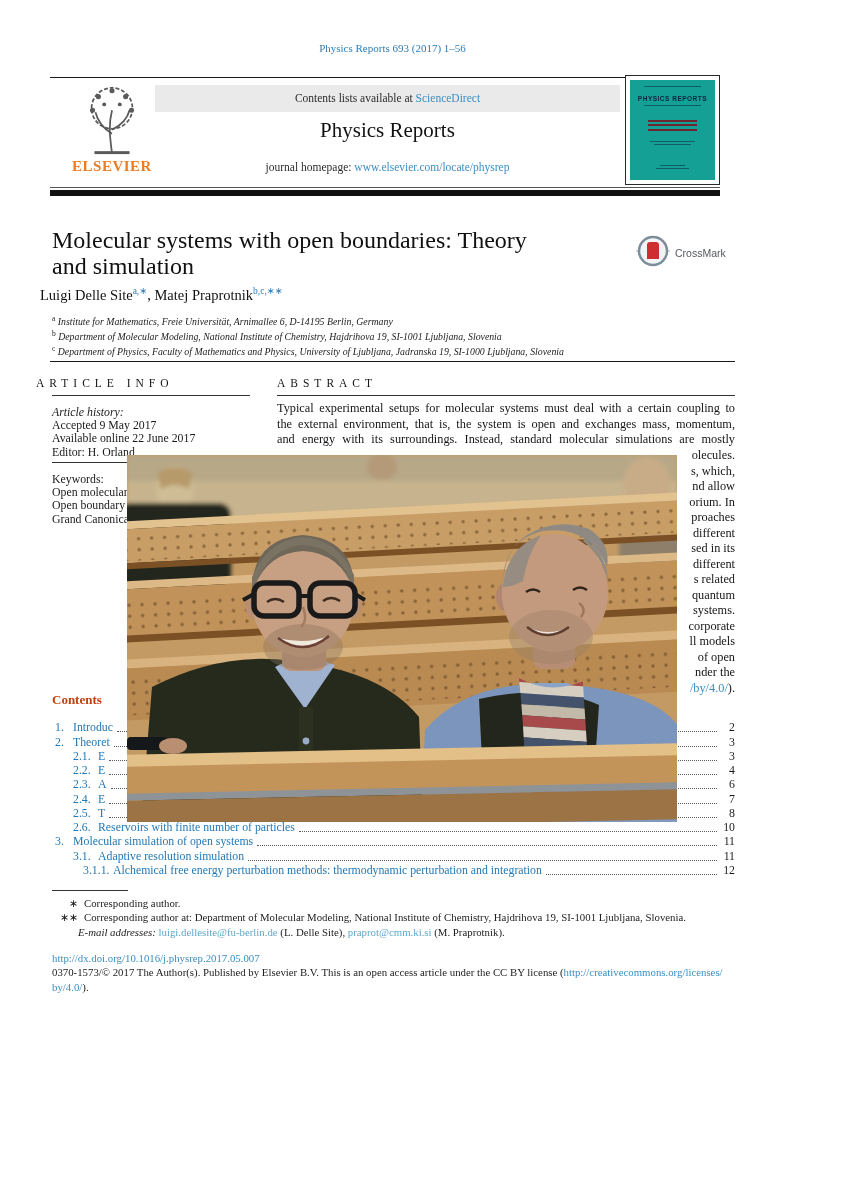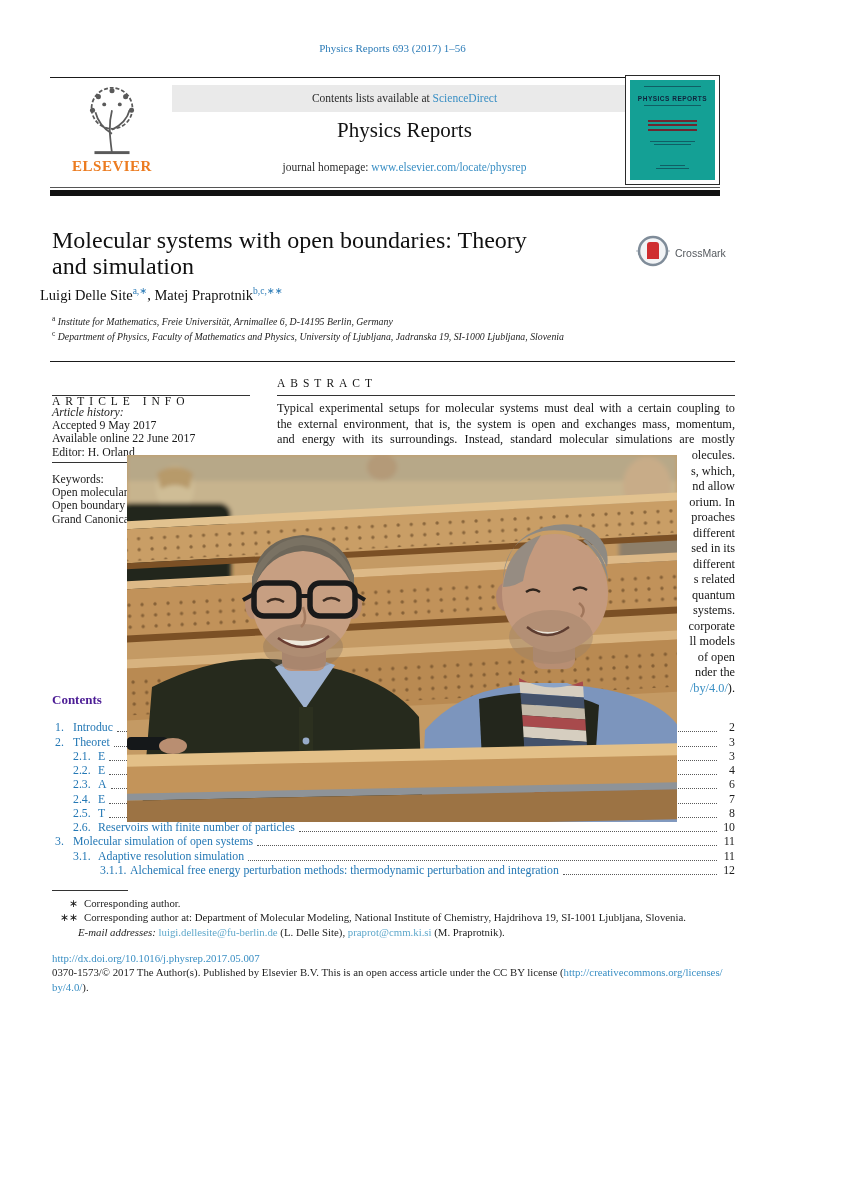--- a/index.html
+++ b/index.html
@@ -6,21 +6,21 @@
   .page{position:relative;width:850px;height:1202px;background:#fff;overflow:hidden;
         font-family:"Liberation Serif",serif;color:#1a1a1a;padding-left:20px;}
   .abs{position:absolute;}
   
   .citation{left:50px;top:42px;width:685px;text-align:center;font-size:11px;color:#2e7db8;}
   .rule-top{left:50px;top:77px;width:670px;height:1px;background:#1a1a1a;}
   
   .logo-box{left:60px;top:83px;width:104px;height:99px;text-align:center;}
   .logo-box svg{display:block;margin:0 auto;}
   .elsevier-word{font-size:15px;font-weight:bold;color:#ec7c21;letter-spacing:.5px;margin-top:1px;}
-  .head-box{left:172px;top:85px;width:465px;height:68px;background:#eaeaea;}
+  .head-box{left:155px;top:85px;width:465px;height:68px;background:#eaeaea;}
   .head-white{position:absolute;left:0;top:27px;width:100%;height:46px;background:#fff;}
   .head-line1{position:absolute;left:0;top:7px;width:100%;text-align:center;font-size:11.5px;color:#2c2c2c;}
   .head-line1 .sd{color:#3a8fc4;}
   .journal-name{position:absolute;left:0;top:33px;width:100%;text-align:center;font-size:21px;color:#111;}
   .head-line3{position:absolute;left:0;top:76px;width:100%;text-align:center;font-size:11.5px;color:#2c2c2c;}
   .head-line3 .url{color:#3a8fc4;}
   .cover{left:625px;top:75px;width:95px;height:110px;background:#fff;border:1.5px solid #2a2a2a;box-sizing:border-box;padding:4px;}
   .cover-inner{width:100%;height:100%;background:#14a095;position:relative;box-sizing:border-box;padding:6px 6px;}
   .cover-title{font-family:"Liberation Sans",sans-serif;font-size:6.5px;font-weight:bold;color:#10233d;text-align:center;letter-spacing:.5px;margin-top:8px;}
   .cov-ln{height:1px;background:#0e3a4a;opacity:.65;margin:3px 8px;}
@@ -32,43 +32,43 @@
   .title{left:52px;top:228px;width:510px;font-size:24px;line-height:25.5px;color:#101010;}
   .crossmark{left:636px;top:235px;width:100px;height:36px;display:flex;align-items:center;gap:5px;}
   .cm-label{font-family:"Liberation Sans",sans-serif;font-size:10.5px;color:#55595e;}
   .authors{left:40px;top:285px;font-size:14.5px;color:#111;}
   .authors sup{font-size:9.5px;color:#2e7db8;}
   .affils{left:52px;top:313px;font-size:9.8px;font-style:italic;line-height:11.8px;color:#222;}
   .affils sup{font-style:normal;font-size:7.5px;}
   .rule-affil{left:50px;top:361px;width:685px;height:1px;background:#1a1a1a;}
   
   .sec-head{font-size:11.5px;letter-spacing:5px;color:#161616;}
-  .ai-head{left:52px;top:377px;margin-top:18px;}
+  .ai-head{left:36px;top:377px;}
   .ab-head{left:277px;top:377px;}
   .rule-ai{left:52px;top:395px;width:198px;height:1px;background:#333;}
   .rule-ab{left:277px;top:395px;width:458px;height:1px;background:#333;}
   .leftcol{left:52px;top:406px;width:210px;font-size:11.8px;line-height:13.2px;}
   .leftcol .lbl{font-style:italic;}
   .rule-hist{left:52px;top:462px;width:198px;height:1px;background:#333;}
   .kw-block{left:52px;top:473px;width:210px;font-size:11.8px;line-height:13.2px;}
   .abs-col{left:277px;top:401px;width:458px;font-size:12.3px;line-height:15.5px;color:#151515;}
   .abs-line{text-align:justify;text-align-last:justify;}
   .frag-col{left:677px;top:448px;width:58px;font-size:12.3px;line-height:15.5px;text-align:right;color:#151515;}
   .lic-col{left:677px;top:665px;width:58px;font-size:12.3px;line-height:15.5px;text-align:right;color:#151515;}
   .lic-col .lnk{color:#3a8fc4;text-align:center;}
   
   .photo{left:127px;top:455px;width:550px;height:367px;z-index:10;overflow:hidden;background:#c49a64;}
   
-  .contents-head{left:52px;top:692px;font-size:13px;font-weight:bold;color:#4c1d95;}
+  .contents-head{left:52px;top:692px;font-size:13px;font-weight:bold;color:#c2410c;}
   .toc{left:52px;top:721px;width:683px;font-size:11.8px;color:#2478b5;}
   .toc-row{display:flex;align-items:flex-end;height:14.25px;cursor:pointer;}
   .toc-num{flex:0 0 auto;}
   .lvl1 .toc-num{margin-left:3px;width:18px;}
   .lvl2 .toc-num{margin-left:21px;width:25px;}
-  .lvl3 .toc-num{margin-left:48px;width:30px;}
+  .lvl3 .toc-num{margin-left:31px;width:30px;}
   .toc-label{flex:0 0 auto;white-space:nowrap;}
   .leader{flex:1 1 auto;border-bottom:1.4px dotted #5a5a5a;margin:0 4px 3px 4px;min-width:6px;}
   .toc-page{flex:0 0 auto;color:#1c1c1c;text-align:right;min-width:14px;}
   
   .rule-fn{left:52px;top:890px;width:76px;height:1px;background:#333;}
   .fn{left:52px;top:896px;width:690px;font-size:10.8px;line-height:14.4px;color:#1c1c1c;}
   .fn-row{display:flex;}
   .fn-mark{flex:0 0 26px;text-align:right;padding-right:6px;}
   .fn-text{flex:1;}
   .fn .em-label{font-style:italic;}
@@ -156,20 +156,21 @@
     </span>
     <span class="cm-label">CrossMark</span>
   </div>
 
   <div class="abs authors">
     <span>Luigi Delle Site</span><sup>a,∗</sup><span>, </span><span>Matej Praprotnik</span><sup>b,c,∗∗</sup>
   </div>
 
   <div class="abs affils">
     <div><sup>a</sup><span> Institute for Mathematics, Freie Universität, Arnimallee 6, D-14195 Berlin, Germany</span></div>
+    <div><sup>b</sup><span> Department of Molecular Modeling, National Institute of Chemistry, Hajdrihova 19, SI-1001 Ljubljana, Slovenia</span></div>
     <div><sup>c</sup><span> Department of Physics, Faculty of Mathematics and Physics, University of Ljubljana, Jadranska 19, SI-1000 Ljubljana, Slovenia</span></div>
   </div>
 
   <div class="abs rule-affil"></div>
 
   <div class="abs sec-head ai-head">ARTICLE INFO</div>
   <div class="abs rule-ai"></div>
   <div class="abs leftcol">
     <div class="lbl">Article history:</div>
     <div>Accepted 9 May 2017</div>

